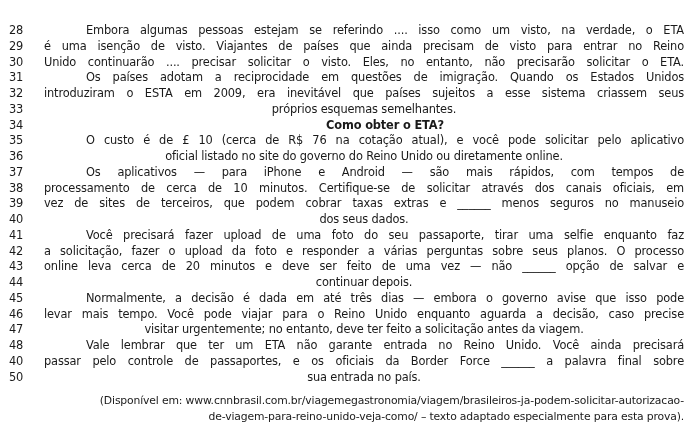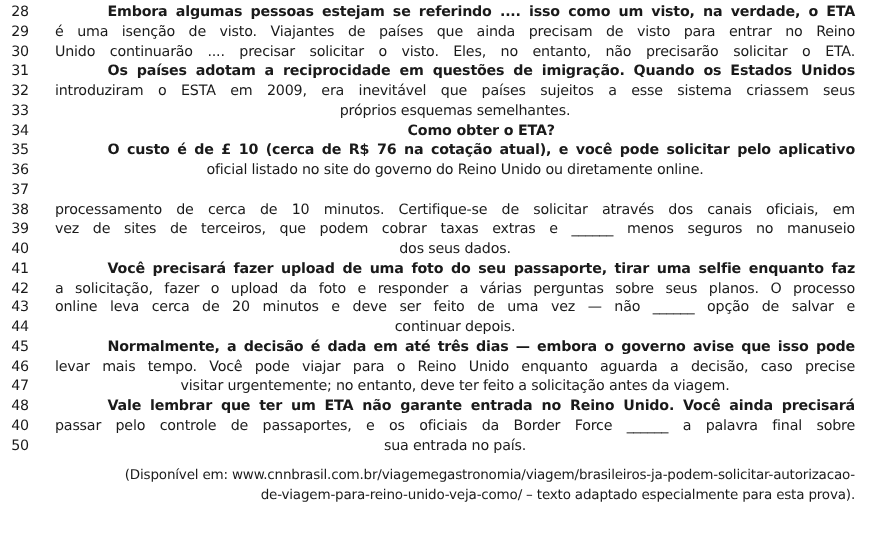--- a/index.html
+++ b/index.html
@@ -13,20 +13,21 @@
       overflow: hidden;
       font-family: "DejaVu Sans", sans-serif;
       color: #1a1a1a;
       font-size: 11.4px;
       letter-spacing: -0.15px;
     }
     .doc {
       position: relative;
       width: 699px;
       height: 304px;
+      margin-top: 21px;
     }
     .line {
       position: absolute;
       left: 0;
       width: 699px;
       height: 15px;
       line-height: 15px;
       white-space: nowrap;
     }
     .ln {
@@ -37,21 +38,20 @@
     }
     .txt {
       position: absolute;
       left: 44px;
       width: 640px;
       text-align: center;
     }
     .txt.indent {
       left: 86px;
       width: 598px;
-      font-weight: bold;
     }
     .txt.justify {
       text-align: justify;
       text-align-last: justify;
     }
     .bold { font-weight: bold; }
     .source {
       position: absolute;
       left: 10px;
       width: 674px;
@@ -97,20 +97,21 @@
       <div class="line" style="top: 112.25px;">
         <span class="ln">35</span>
         <span class="txt indent justify">O custo é de £ 10 (cerca de R$ 76 na cotação atual), e você pode solicitar pelo aplicativo</span>
       </div>
       <div class="line" style="top: 128px;">
         <span class="ln">36</span>
         <span class="txt">oficial listado no site do governo do Reino Unido ou diretamente online.</span>
       </div>
       <div class="line" style="top: 143.75px;">
         <span class="ln">37</span>
+        <span class="txt indent justify">Os aplicativos — para iPhone e Android — são mais rápidos, com tempos de</span>
       </div>
       <div class="line" style="top: 159.5px;">
         <span class="ln">38</span>
         <span class="txt justify">processamento de cerca de 10 minutos. Certifique-se de solicitar através dos canais oficiais, em</span>
       </div>
       <div class="line" style="top: 175.25px; padding-left: 16px;">
         <span class="ln">39</span>
         <span class="txt justify">vez de sites de terceiros, que podem cobrar taxas extras e ______ menos seguros no manuseio</span>
       </div>
       <div class="line" style="top: 191px;">

